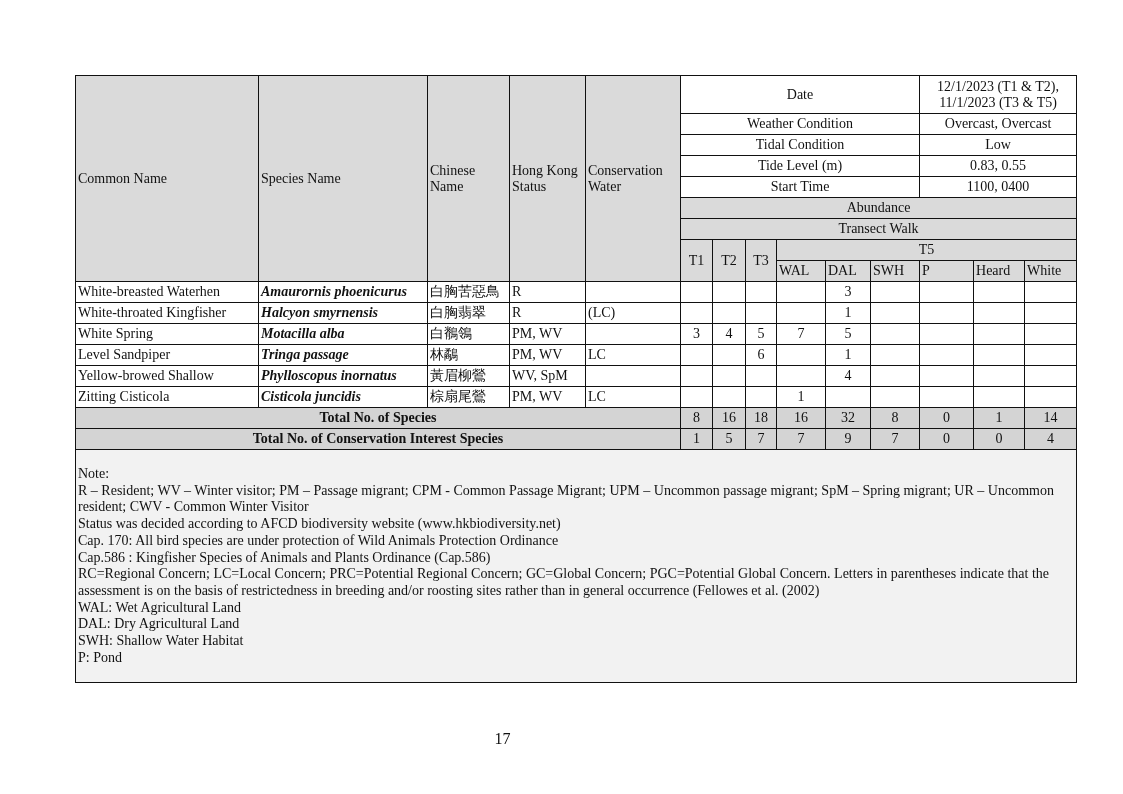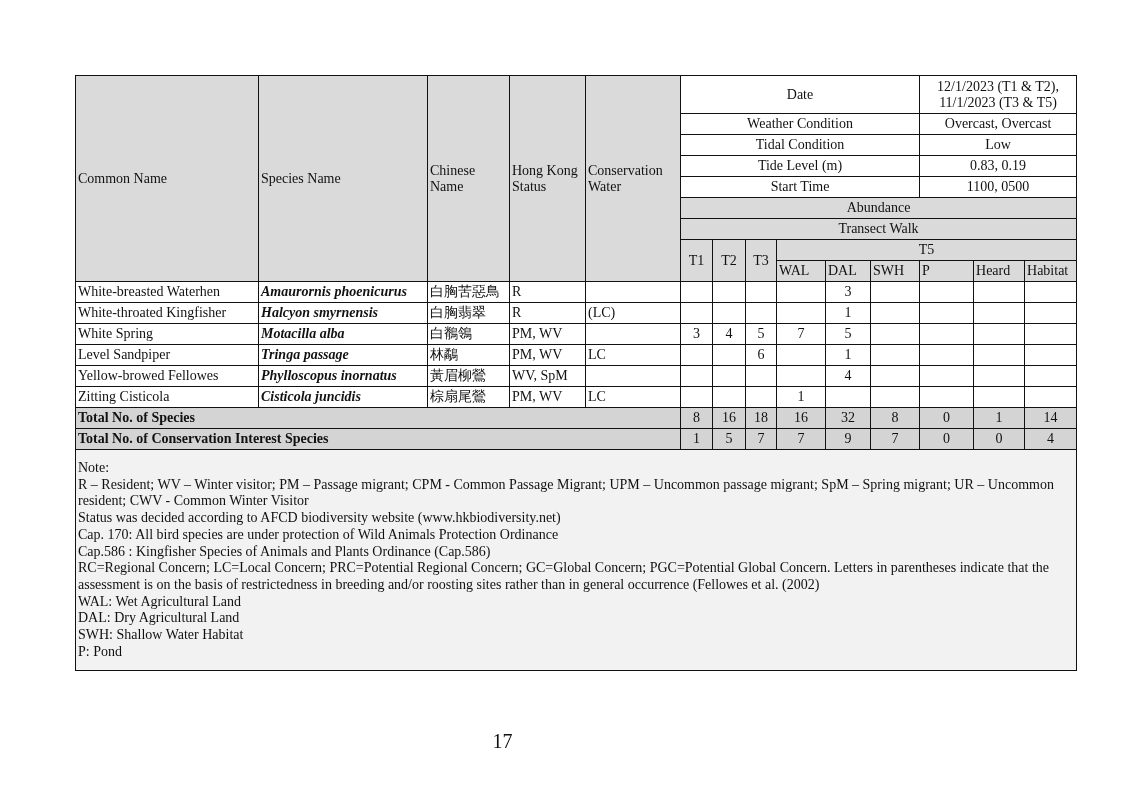--- a/index.html
+++ b/index.html
@@ -7,28 +7,28 @@
          font-family: "Liberation Serif", "DejaVu Serif", serif; color: #111; }
   table.main { position: absolute; left: 75px; top: 75px; width: 1001px;
                border-collapse: collapse; table-layout: fixed; font-size: 14px; }
   table.main td { border: 1.5px solid #111; padding: 0 2px; line-height: 16px;
                   vertical-align: middle; overflow: hidden; white-space: nowrap; }
   .hd { background: #dadada; }
   .c { text-align: center; }
   .l { text-align: left; }
   .wrap { white-space: normal !important; }
   .it { font-style: italic; font-weight: bold; }
-  .tot { background: #d4d4d4; font-weight: bold; text-align: left; }
+  .tot { background: #d4d4d4; font-weight: bold; text-align: center; }
   .totv { background: #d4d4d4; text-align: center; }
-  .note { background: #f2f2f2; padding: 10px 2px !important; line-height: 16.7px !important;
+  .note { background: #f2f2f2; padding: 16px 2px !important; line-height: 16.7px !important;
           white-space: normal !important; vertical-align: top !important; }
   .note div { margin: 0; }
   .h24 { height: 21px; }
   .pagenum { position: absolute; left: 0; width: 1005px; top: 730px; text-align: center;
-             font-size: 20px; }
+             font-size: 16px; }
 </style>
 </head>
 <body>
 
 <table class="main">
   <colgroup>
     <col style="width:183px">
       <col style="width:169px">
       <col style="width:82px">
       <col style="width:76px">
@@ -56,45 +56,45 @@
   <tr class="h24">
     <td class="c" colspan="6">Weather Condition</td>
     <td class="c" colspan="3">Overcast, Overcast</td>
   </tr>
   <tr class="h24">
     <td class="c" colspan="6">Tidal Condition</td>
     <td class="c" colspan="3">Low</td>
   </tr>
   <tr class="h24">
     <td class="c" colspan="6">Tide Level (m)</td>
-    <td class="c" colspan="3">0.83, 0.19</td>
+    <td class="c" colspan="3">0.83, 0.55</td>
   </tr>
   <tr class="h24">
     <td class="c" colspan="6">Start Time</td>
-    <td class="c" colspan="3">1100, 0500</td>
+    <td class="c" colspan="3">1100, 0400</td>
   </tr>
   <tr class="h24">
     <td class="hd c" colspan="9">Abundance</td>
   </tr>
   <tr class="h24">
     <td class="hd c" colspan="9">Transect Walk</td>
   </tr>
   <tr class="h24">
     <td class="hd c" rowspan="2">T1</td>
     <td class="hd c" rowspan="2">T2</td>
     <td class="hd c" rowspan="2">T3</td>
     <td class="hd c" colspan="6">T5</td>
   </tr>
   <tr class="h24">
     <td class="hd l">WAL</td>
     <td class="hd l">DAL</td>
     <td class="hd l">SWH</td>
     <td class="hd l">P</td>
     <td class="hd l">Heard</td>
-    <td class="hd l">Habitat</td>
+    <td class="hd l">White</td>
   </tr>
   </tbody>
     <tbody id="data-rows">
       <tr class="h24">
         <td class="l">White-breasted Waterhen</td>
         <td class="l it">Amaurornis phoenicurus</td>
         <td class="l">白胸苦惡鳥</td>
         <td class="l">R</td>
         <td class="l"></td>
         <td class="c"></td>
@@ -149,21 +149,21 @@
         <td class="c"></td>
         <td class="c">6</td>
         <td class="c"></td>
         <td class="c">1</td>
         <td class="c"></td>
         <td class="c"></td>
         <td class="c"></td>
         <td class="c"></td>
       </tr>
       <tr class="h24">
-        <td class="l">Yellow-browed Fellowes</td>
+        <td class="l">Yellow-browed Shallow</td>
         <td class="l it">Phylloscopus inornatus</td>
         <td class="l">黃眉柳鶯</td>
         <td class="l">WV, SpM</td>
         <td class="l"></td>
         <td class="c"></td>
         <td class="c"></td>
         <td class="c"></td>
         <td class="c"></td>
         <td class="c">4</td>
         <td class="c"></td>

